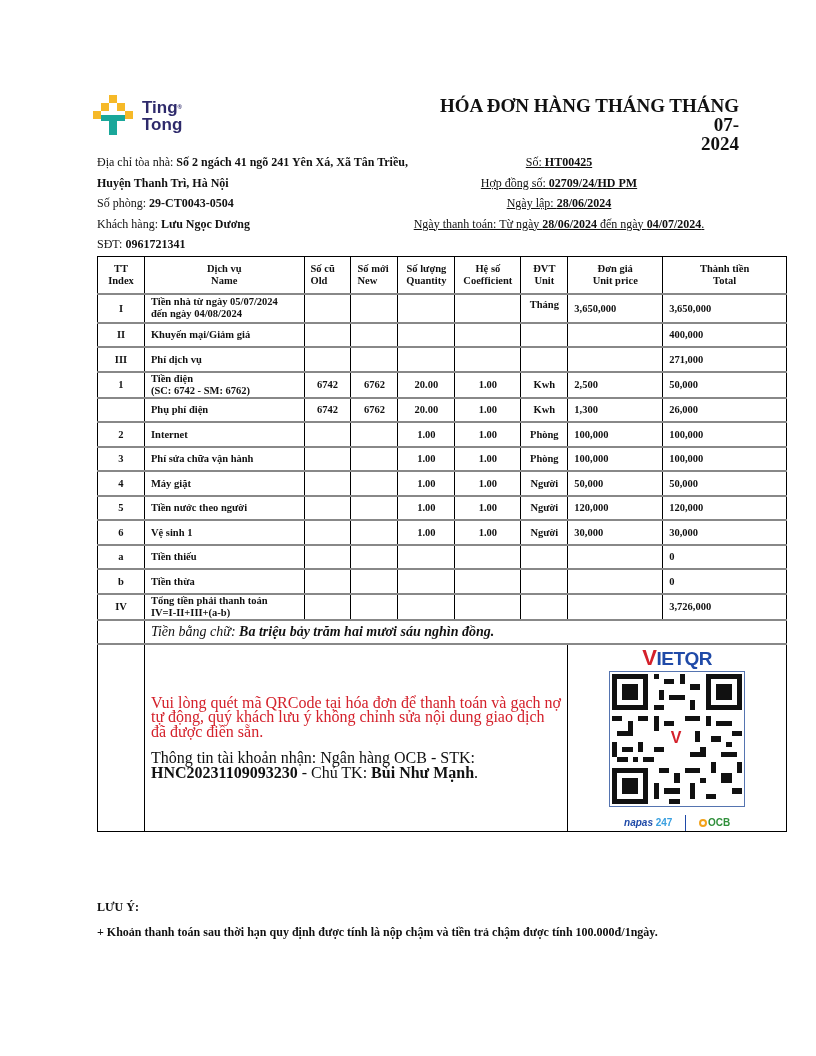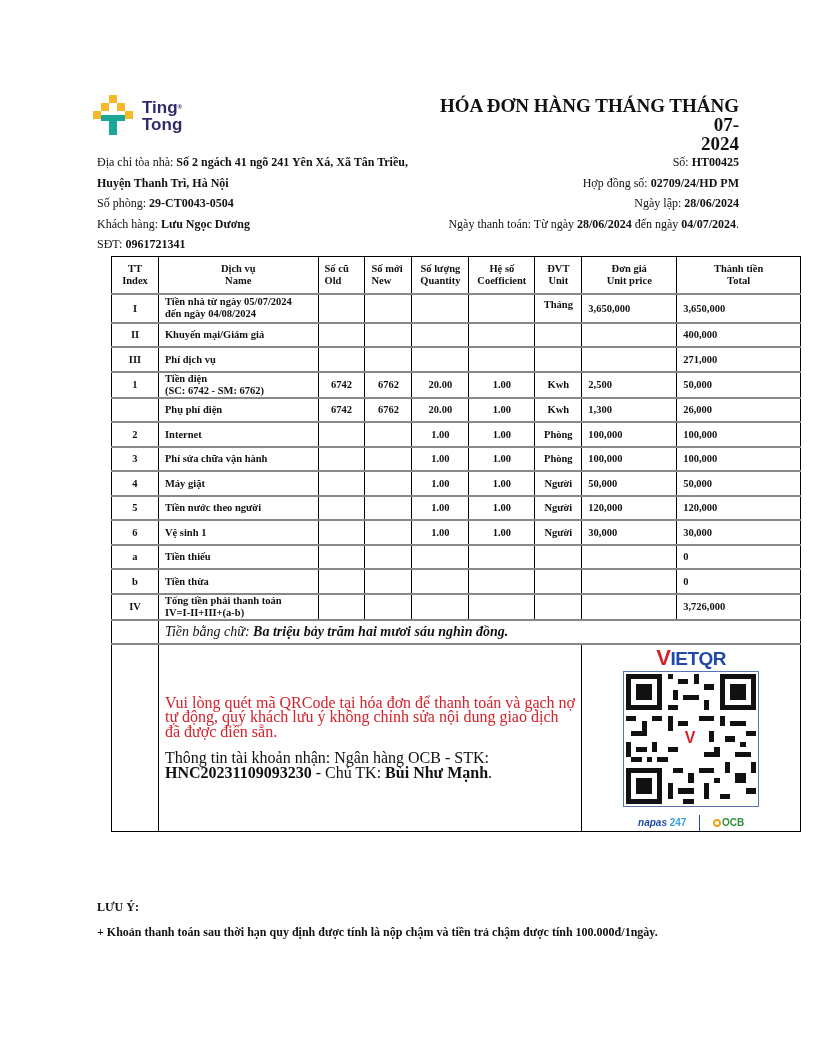--- a/index.html
+++ b/index.html
@@ -6,24 +6,24 @@
   body { width: 816px; height: 1056px; position: relative; font-family: "Liberation Serif", serif; color: #111; }
   .page { position: absolute; left: 97px; top: 94px; width: 690px; }
   .header { position: relative; height: 50px; }
   .logo { position: absolute; left: 0; top: 1px; width: 96px; height: 42px; }
   .logo .px { position: absolute; width: 8px; height: 8px; }
   .logo .text { position: absolute; left: 45px; top: 4px; font-family: "Liberation Sans", sans-serif; font-weight: bold; color: #2e2a6b; font-size: 17px; line-height: 17px; }
   .logo .reg { font-size: 6px; vertical-align: top; }
   .title { position: absolute; right: 48px; top: 2px; text-align: right; font-weight: bold; font-size: 19px; line-height: 19px; width: 300px; }
   .info { position: relative; height: 108px; font-size: 12px; }
   .info .left { position: absolute; left: 0; top: 8px; width: 340px; }
-  .info .right { position: absolute; right: 48px; top: 8px; text-align: right; width: 360px; }
+  .info .right { position: absolute; right: 48px; top: 8px; text-align: center; width: 360px; text-decoration: underline; }
   .info .line { height: 20.5px; line-height: 20.5px; white-space: nowrap; }
   b { font-weight: bold; }
-  table.inv { position: absolute; left: 111px; top: 256px; width: 690px; border-collapse: collapse; font-size: 10.5px; }
+  table.inv { position: absolute; left: 97px; top: 256px; width: 690px; border-collapse: collapse; font-size: 10.5px; }
   table.inv td, table.inv th { border: 1px solid #000; padding: 0 6px; }
   table.inv tr.row-line td { border-top: 2px solid #888; }
   table.inv th { font-weight: bold; text-align: center; height: 36px; line-height: 12px; }
   table.inv td { font-weight: bold; height: 22.5px; }
   .c { text-align: center; }
   .r { text-align: left; }
   .tall td { height: 34px; }
   .words { font-weight: normal !important; font-style: italic; font-size: 14px; margin-top: 29px; }
   .words b { font-weight: bold; }
   .pay td { height: 198px; font-weight: normal; vertical-align: middle; }

